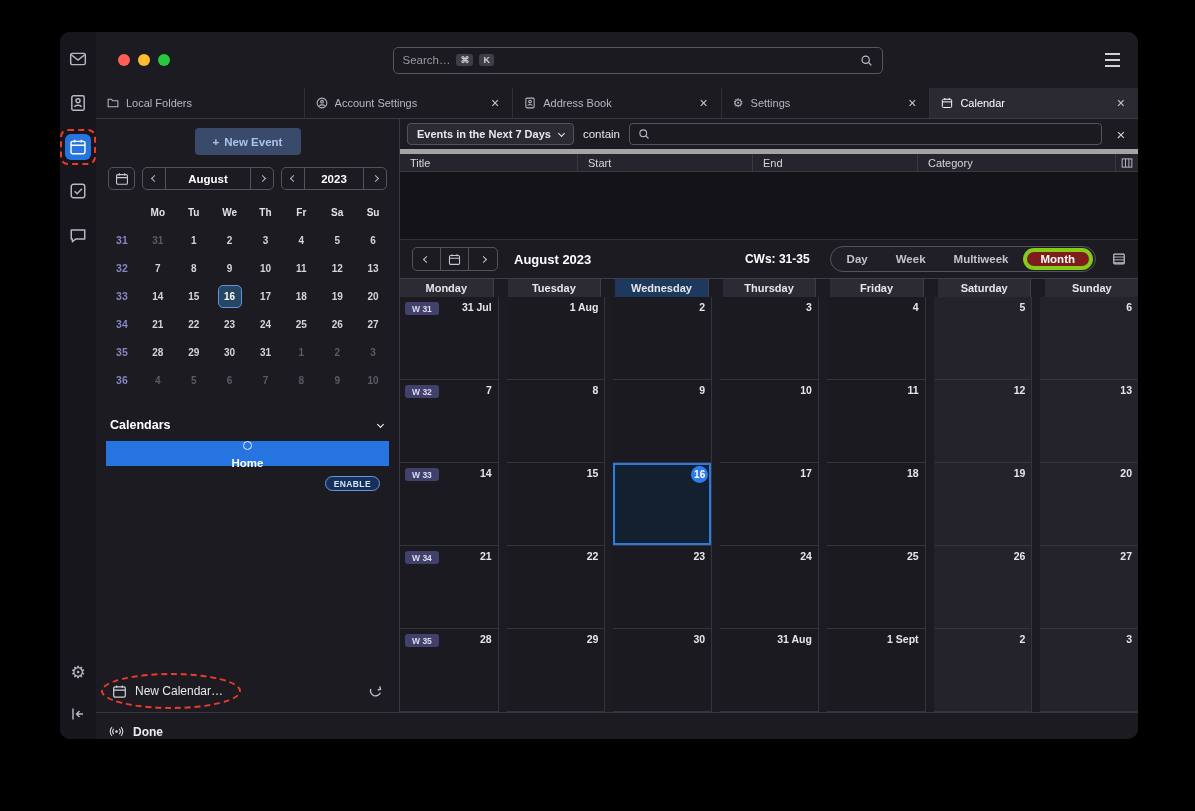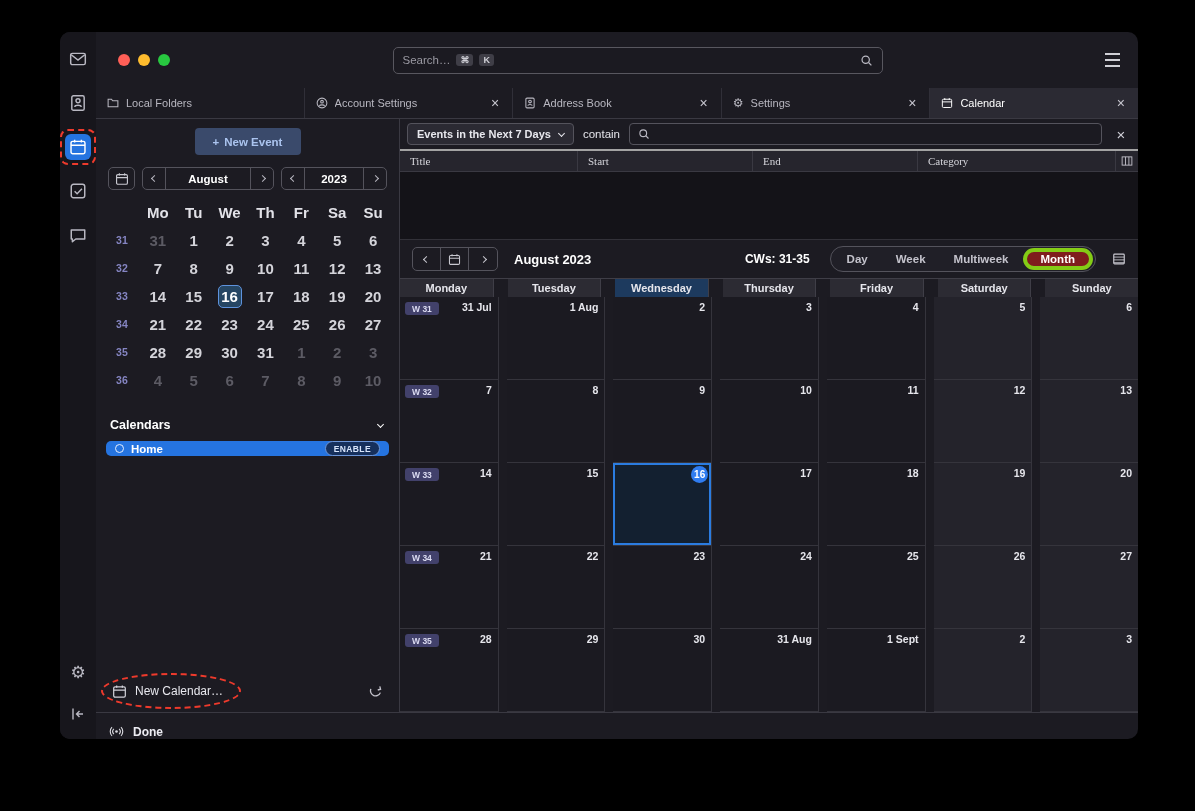--- a/index.html
+++ b/index.html
@@ -48,45 +48,45 @@
   .left-panel { width:304px; border-right:1px solid #3a3942; display:flex; flex-direction:column; flex-shrink:0; }
   .new-event-btn { margin:9px auto 4px; width:106px; height:27px; background:#3a4a6b; color:#abc4ef; font-size:11.5px; font-weight:bold; border-radius:4px; display:flex; align-items:center; justify-content:center; gap:5px; }
   .mini-head { display:flex; gap:7px; margin:8px 12px 4px; align-items:center; }
   .mini-iconbtn { width:27px; height:23px; border:1px solid #54535c; border-radius:5px; display:flex; align-items:center; justify-content:center; color:#c8c8d0; flex-shrink:0; }
   .mini-group { height:23px; border:1px solid #54535c; border-radius:5px; display:flex; align-items:center; overflow:hidden; }
   .mini-group.month { flex:1.25; } .mini-group.year { flex:1; }
   .mg-btn { width:23px; align-self:stretch; display:flex; align-items:center; justify-content:center; color:#b9b8c2; border-right:1px solid #54535c; }
   .mg-btn.last { border-right:none; border-left:1px solid #54535c; }
   .mg-label { flex:1; text-align:center; color:#fff; font-size:11.5px; font-weight:bold; }
   .mini-grid { display:grid; grid-template-columns:repeat(8,1fr); margin:4px 8px 0; }
-  .mc-cell { height:28px; display:flex; align-items:center; justify-content:center; font-size:15px; color:#d4d4da; font-weight:600; }
+  .mc-cell { height:28px; display:flex; align-items:center; justify-content:center; font-size:10px; color:#d4d4da; font-weight:600; }
   .mc-h { color:#e2e2e8; font-weight:bold; }
   .mc-wn { color:#8585c2; font-weight:bold; font-size:10.5px; }
   .mc-cell.dim span { color:#5c5b64; }
   .mc-cell span { width:24px; height:23px; display:flex; align-items:center; justify-content:center; border-radius:5px; }
   .mc-cell span.sel { border:1px solid #5e93dd; background:#264663; color:#fff; font-weight:bold; }
   .cal-section-head { display:flex; align-items:center; justify-content:space-between; padding:0 16px 0 14px; color:#fff; font-weight:bold; font-size:12.5px; height:30px; margin-top:16px; }
-  .cal-item { margin:1px 10px; height:15px; background:#2574e0; border-radius:5px; display:flex; align-items:center; padding:0 9px; gap:7px; color:#fff; font-size:11.5px; font-weight:bold; }
+  .cal-item { margin:1px 10px; height:25px; background:#2574e0; border-radius:0; display:flex; align-items:center; padding:0 9px; gap:7px; color:#fff; font-size:11.5px; font-weight:bold;flex-direction:column; }
   .cal-dot { width:9px; height:9px; border:1.5px solid #e6efff; border-radius:50%; flex-shrink:0; }
   .enable-badge { margin-left:auto; background:#16305c; border:1px solid #6d96d8; color:#d7e4fa; font-size:8.5px; font-weight:bold; padding:1.5px 8px; border-radius:9px; letter-spacing:.4px; }
   .lp-spacer { flex:1; }
   .new-cal-row { display:flex; align-items:center; padding:0 16px; height:42px; color:#e8e8ee; font-size:12px; gap:8px; position:relative; }
   .ncr-icon { display:flex; color:#d2d2da; }
   .ncr-spacer { flex:1; }
   .sync { display:flex; color:#c4c3cc; }
   .ellipse-anno { position:absolute; left:5px; top:3px; width:140px; height:36px; border:2px dashed #ee3a2c; border-radius:50%; pointer-events:none; }
 
   
   .main-area { flex:1; display:flex; flex-direction:column; min-width:0; }
   .filter-bar { height:30px; display:flex; align-items:center; gap:9px; padding:0 7px; flex-shrink:0; }
   .filter-dd { height:22px; background:#2b2a33; border:1px solid #54535c; border-radius:4px; display:flex; align-items:center; gap:8px; padding:0 9px; font-size:11px; color:#e8e8ee; font-weight:600; white-space:nowrap; }
   .contain { font-size:11.5px; color:#e4e4ea; }
   .filter-search { flex:1; height:22px; background:#1b1a21; border:1px solid #54535c; border-radius:4px; display:flex; align-items:center; padding:0 8px; gap:6px; color:#9a99a2; }
   .filter-close { width:20px; text-align:center; color:#d0d0d8; font-size:15px; line-height:1; }
-  .table-header { height:23px; background:#26252d; display:flex; align-items:stretch; font-size:11px; color:#d6d6dc; border-top:2px solid #a3a3a3; border-bottom:1px solid #3a3942; flex-shrink:0;font-family:Liberation Serif, serif; }
+  .table-header { height:23px; background:#26252d; display:flex; align-items:stretch; font-size:11px; color:#d6d6dc; border-top:5px solid #a3a3a3; border-bottom:1px solid #3a3942; flex-shrink:0; }
   .th-cols { flex:1; display:flex; min-width:0; }
   .th { padding:0 10px; border-right:1px solid #3a3942; display:flex; align-items:center; }
   .th:nth-child(1){ width:178px; } .th:nth-child(2){ width:175px; } .th:nth-child(3){ width:165px; } .th:nth-child(4){ flex:1; }
   .th-icon { width:22px; display:flex; align-items:center; justify-content:center; color:#c4c3cc; }
   .empty-list { height:68px; background:#141318; border-bottom:1px solid #323138; flex-shrink:0; }
   .cal-toolbar { height:38px; display:flex; align-items:center; padding:0 12px; gap:10px; flex-shrink:0; }
   .nav-group { display:flex; border:1px solid #54535c; border-radius:5px; overflow:hidden; height:24px; }
   .nav-btn { width:28px; display:flex; align-items:center; justify-content:center; color:#c8c8d0; border-right:1px solid #54535c; }
   .nav-btn:last-child { border-right:none; }
   .view-title { font-size:13px; font-weight:bold; color:#fff; margin-left:6px; white-space:nowrap; }

